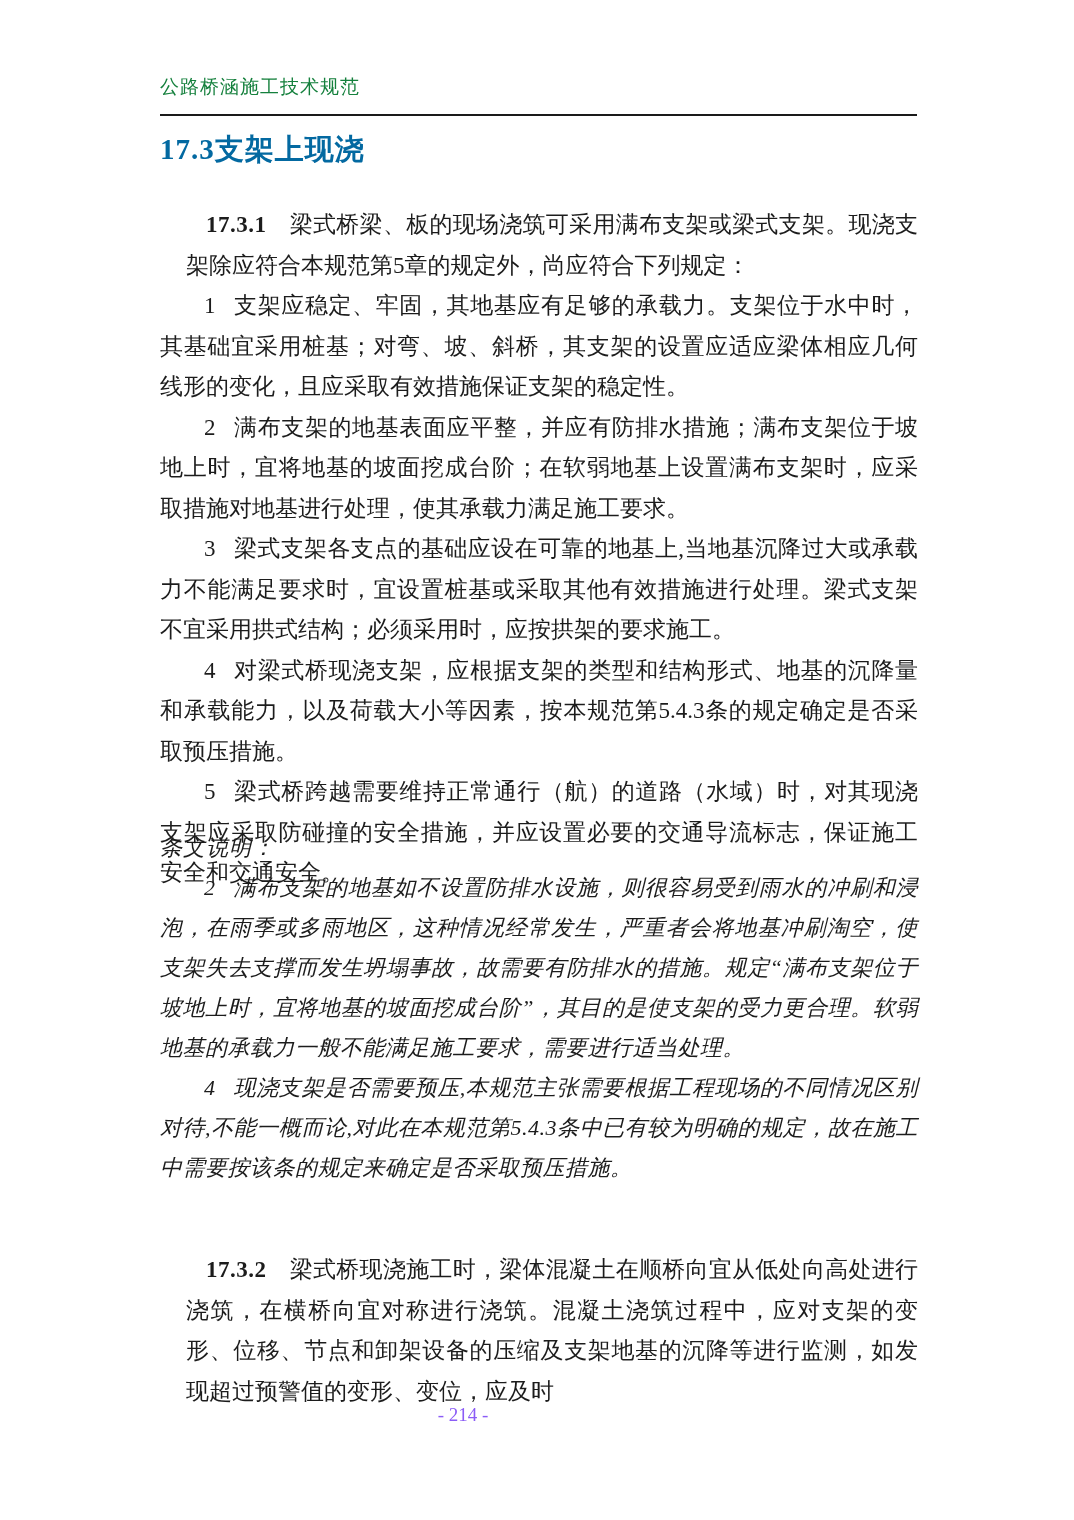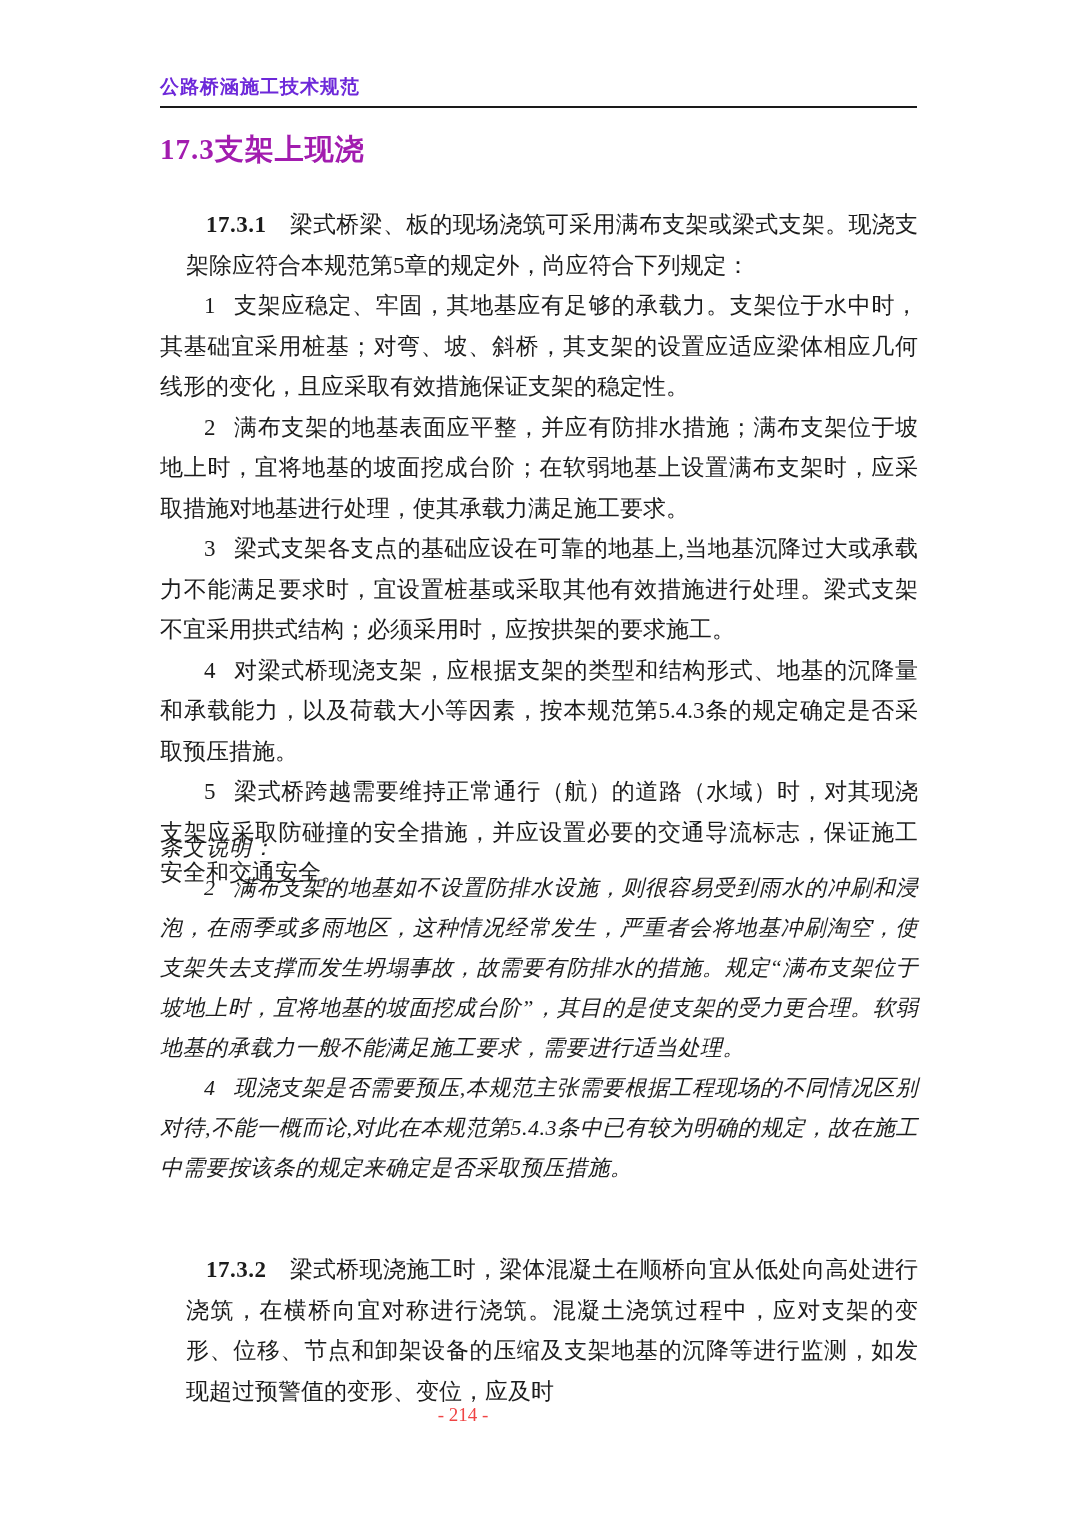--- a/index.html
+++ b/index.html
@@ -16,34 +16,33 @@
     background: #ffffff;
     overflow: hidden;
   }
   .running-header {
     position: absolute;
     top: 74px;
     left: 160px;
     width: 757px;
     font-size: 19px;
     letter-spacing: 1px;
-    color: #6d28d9;
+    color: #15803d;
     border-bottom: 2px solid #1a1a1a;
-    padding-bottom: 6px;
-    font-weight: bold;
+    padding-bottom: 14px;
   }
   .section-title {
     position: absolute;
     top: 130px;
     left: 160px;
     width: 757px;
     font-size: 29px;
     font-weight: bold;
     letter-spacing: 1px;
-    color: #a21caf;
+    color: #0369a1;
   }
   .body-block {
     position: absolute;
     left: 160px;
     width: 758px;
     text-align: justify;
     text-align-last: left;
   }
   .clauses { top: 205px; }
   .clause-para {
@@ -75,21 +74,21 @@
     letter-spacing: 0.5px;
   }
   .clause-2 { top: 1250px; }
   .page-number {
     position: absolute;
     top: 1404px;
     left: 0;
     width: 926px;
     text-align: center;
     font-size: 19px;
-    color: #ef4444;
+    color: #8b5cf6;
   }
 </style>
 </head>
 <body>
 
 <div class="page">
 
   <div class="running-header">公路桥涵施工技术规范</div>
 
   <h1 class="section-title">17.3支架上现浇</h1>

